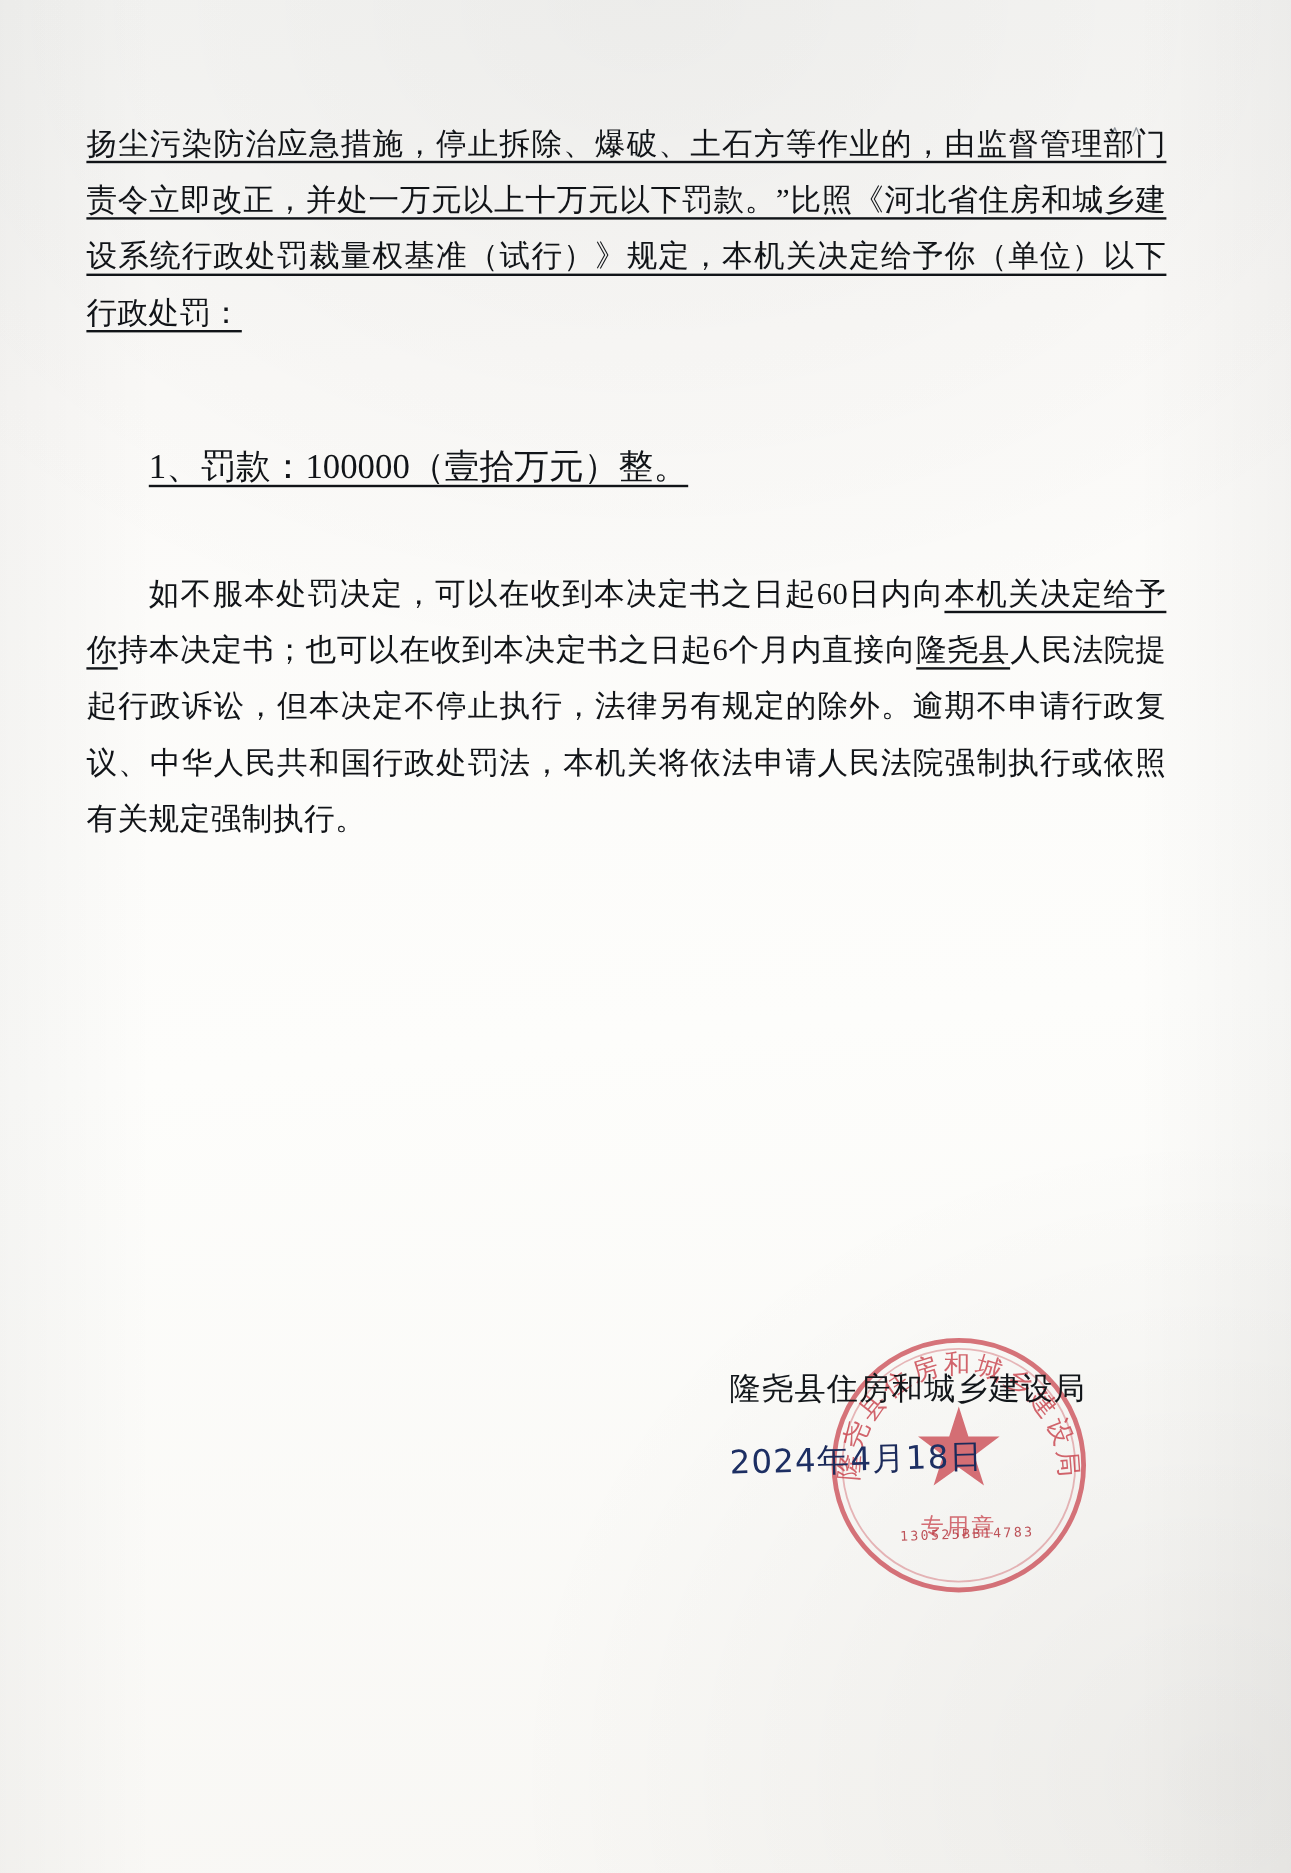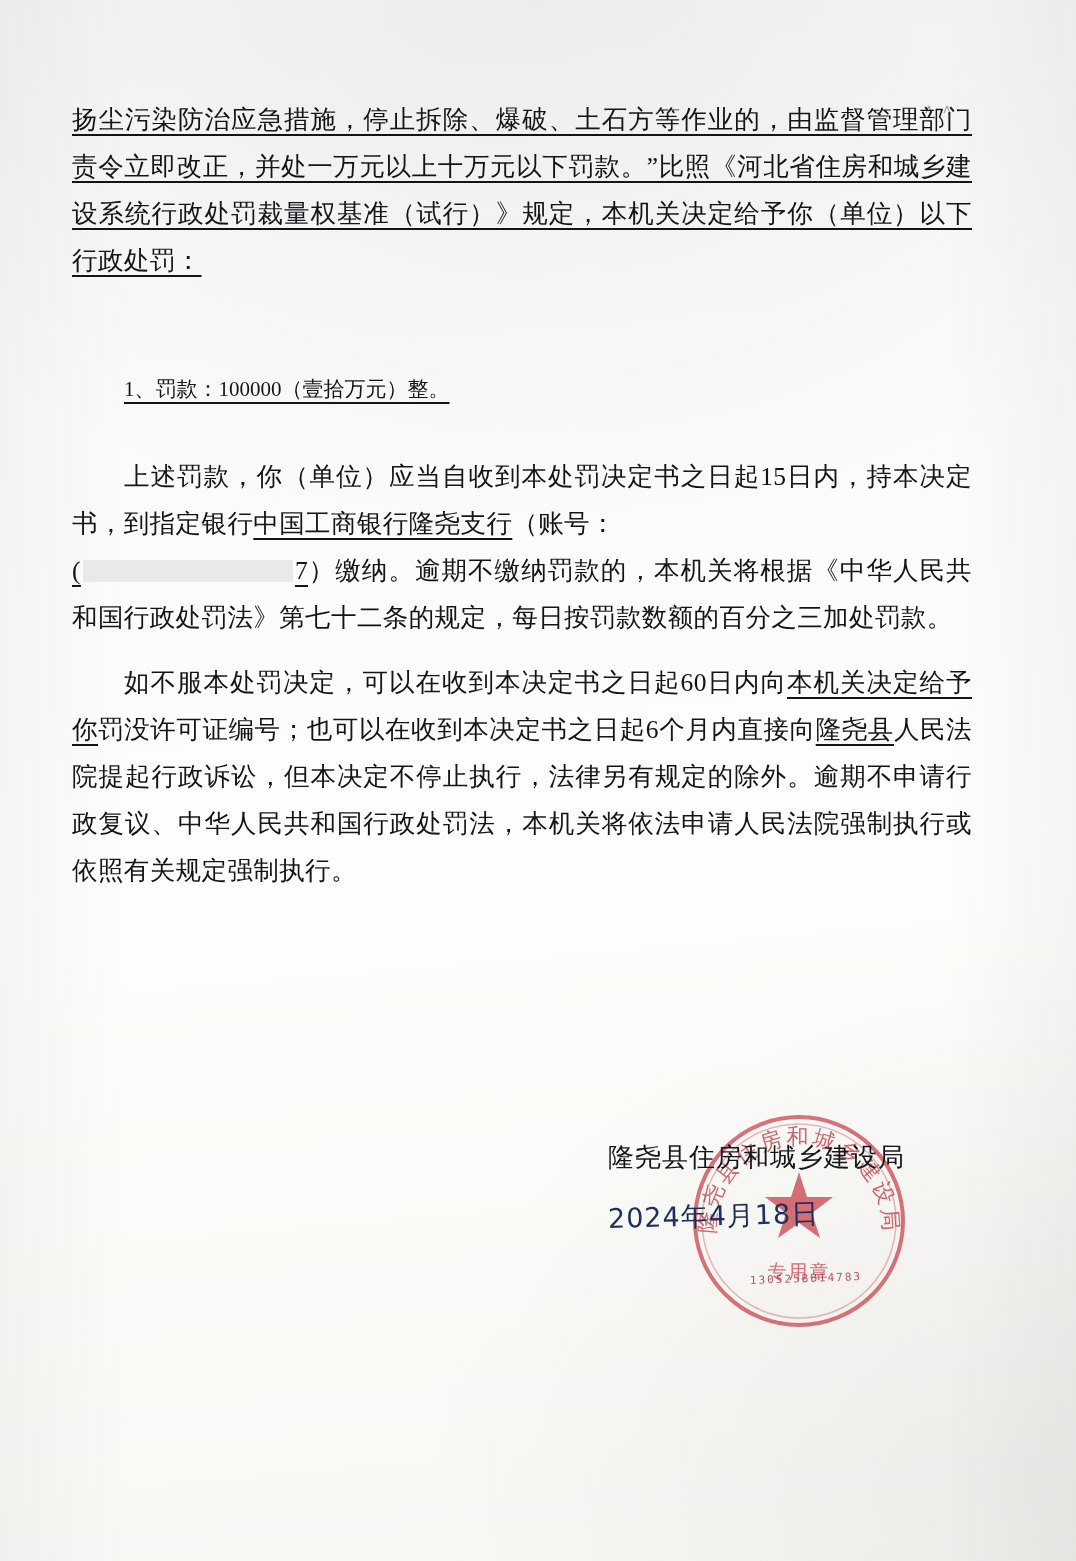--- a/index.html
+++ b/index.html
@@ -50,21 +50,21 @@
   .blk-top {
     margin-bottom: 0;
   }
   .indent {
     text-indent: 52px;
   }
   .gap-lg { height: 82px; }
   .gap-md { height: 40px; }
   .gap-sm { height: 18px; }
   .item-line {
-    font-size: 21px;
+    font-size: 29px;
     line-height: 47px;
     color: #111418;
     padding-left: 52px;
   }
   .item-line .u { padding-right: 2px; }
   .redact {
     display: inline-block;
     width: 210px;
     height: 22px;
     background: #e9e9ea;
@@ -150,29 +150,25 @@
     <p class="para u blk-top">扬尘污染防治应急措施，停止拆除、爆破、土石方等作业的，由监督管理部门责令立即改正，并处一万元以上十万元以下罚款。”比照《河北省住房和城乡建设系统行政处罚裁量权基准（试行）》规定，本机关决定给予你（单位）以下行政处罚：</p>
 
     <div class="gap-lg"></div>
 
     <div class="item-line">
       <span class="u">1、罚款：100000（壹拾万元）整。</span>
     </div>
 
     <div class="gap-md"></div>
 
-    <p class="para indent">
-      <span>上述罚款，你（单位）应当自收到本处罚决定书之日起15日内，持本决定书，到指定银行</span><span class="u">中国工商银行隆尧支行</span><span>（账号：</span><br>
-      <span class="u">(</span><span class="redact"></span><span class="u">7</span><span>）缴纳。逾期不缴纳罚款的，本机关将根据《中华人民共和国行政处罚法》第七十二条的规定，每日按罚款数额的百分之三加处罚款。</span>
-    </p>
 
     <div class="gap-sm"></div>
 
     <p class="para indent">
-      <span>如不服本处罚决定，可以在收到本决定书之日起60日内向</span><span class="u">本机关决定给予你</span><span>罚没许可证编号；也可以在收到本决定书之日起6个月内直接向</span><span class="u">隆尧县</span><span>人民法院提起行政诉讼，但本决定不停止执行，法律另有规定的除外。逾期不申请行政复议、中华人民共和国行政处罚法，本机关将依法申请人民法院强制执行或依照有关规定强制执行。</span>
+      <span>如不服本处罚决定，可以在收到本决定书之日起60日内向</span><span class="u">本机关决定给予你</span><span>持本决定书；也可以在收到本决定书之日起6个月内直接向</span><span class="u">隆尧县</span><span>人民法院提起行政诉讼，但本决定不停止执行，法律另有规定的除外。逾期不申请行政复议、中华人民共和国行政处罚法，本机关将依法申请人民法院强制执行或依照有关规定强制执行。</span>
     </p>
 
     <div class="gap-lg"></div>
 
 
   </div>
 
   <div class="seal">
     <svg width="222" height="222" viewBox="0 0 222 222" xmlns="http://www.w3.org/2000/svg">
       <g opacity="0.72" fill="none" stroke="#c8404a" stroke-width="4">

